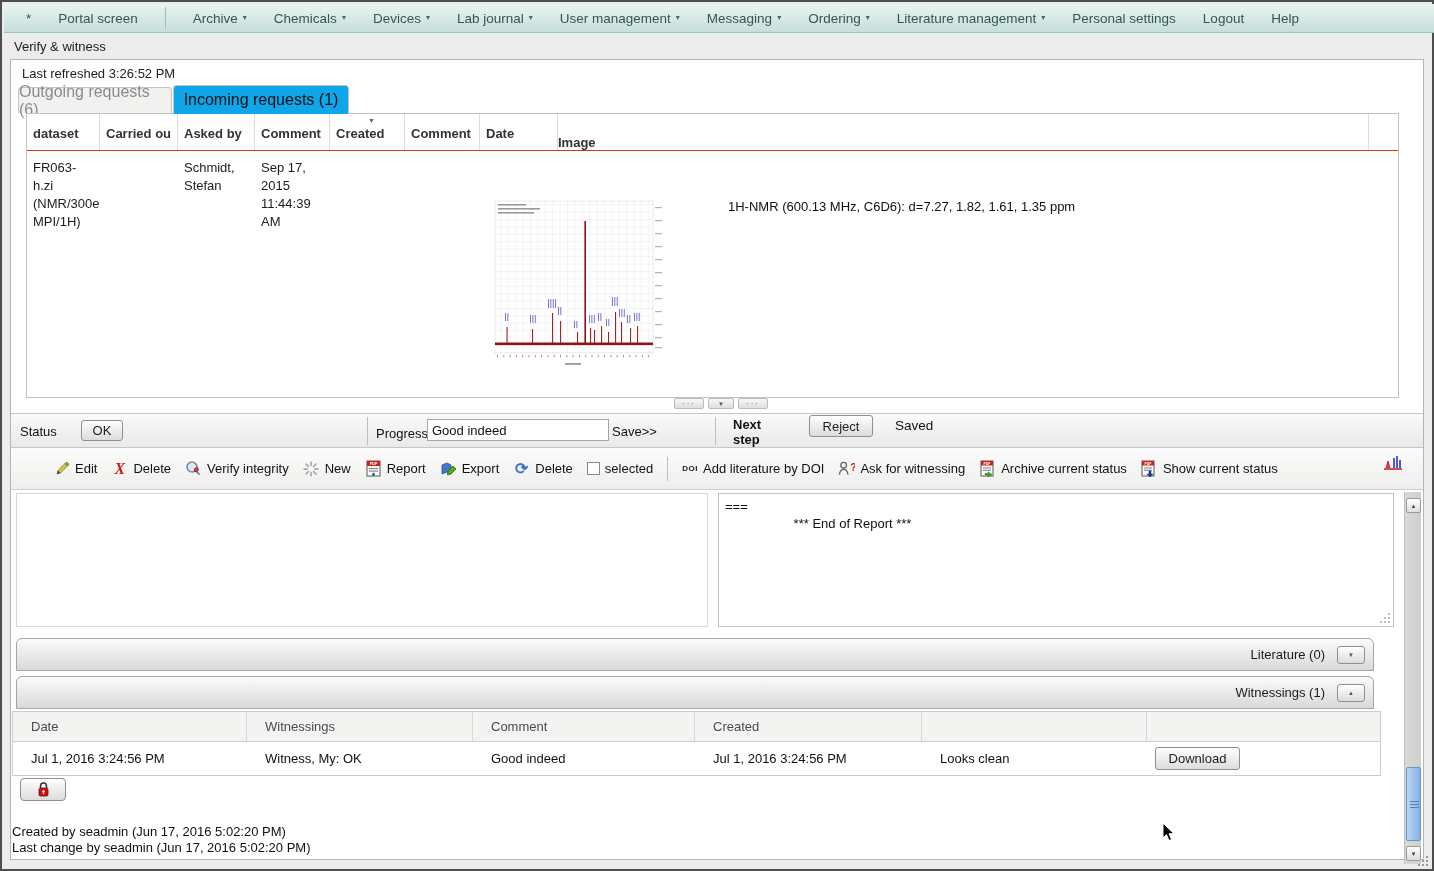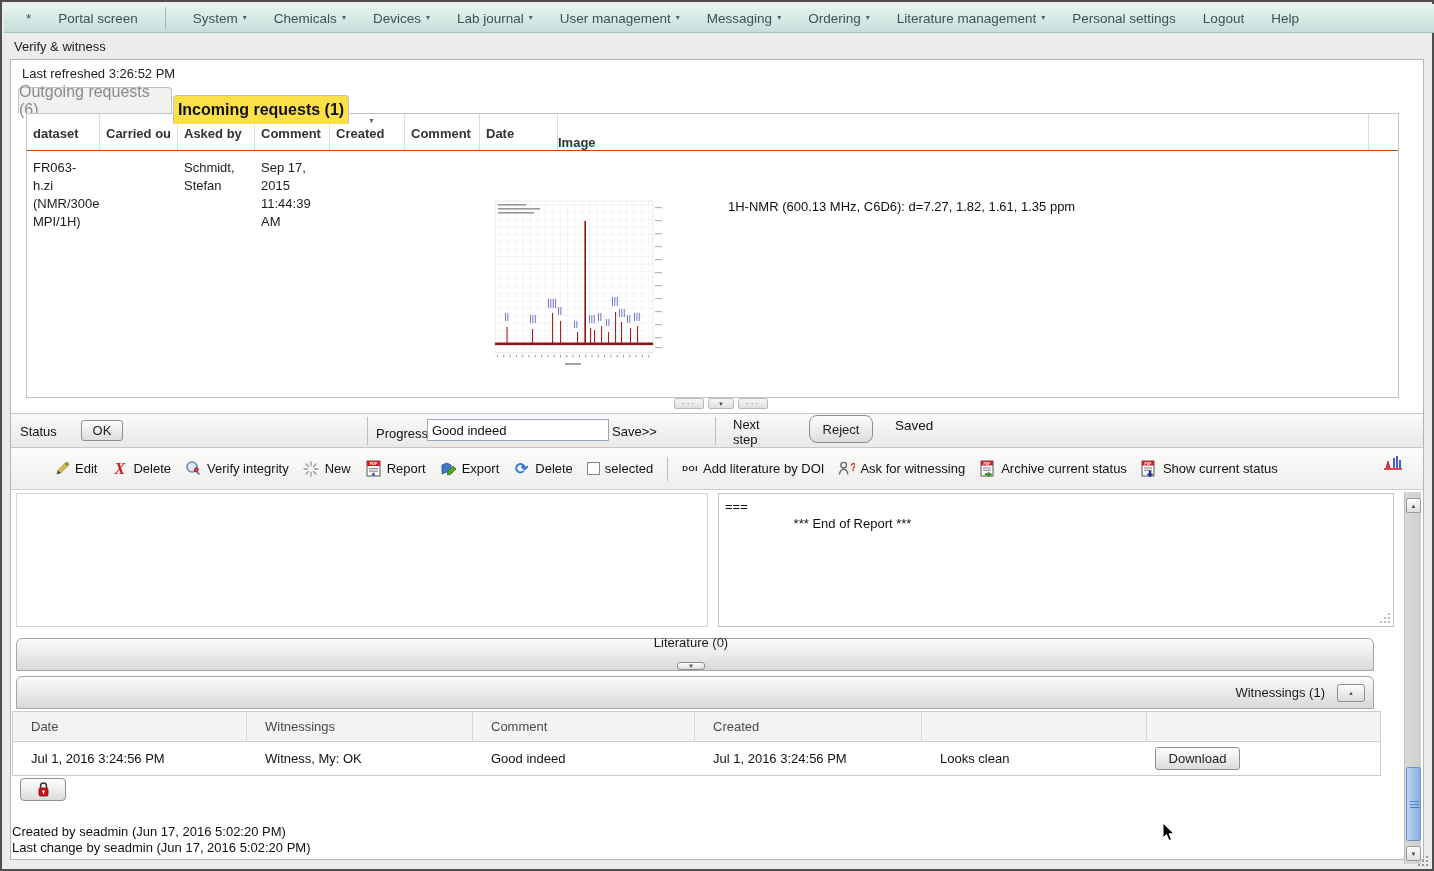--- a/index.html
+++ b/index.html
@@ -19,22 +19,22 @@
 
   .main-panel { position:absolute; left:8px; top:57px; width:1414px; height:801px;
     background:#fff; border:1px solid #b5b5b5; }
 
   .refreshed { position:absolute; left:20px; top:64px; font-size:13px; }
 
   
   .tab { position:absolute; font-size:16px; border:1px solid #c3c3c3; border-bottom:none;
     border-radius:4px 4px 0 0; display:flex; align-items:center; justify-content:center; }
   .tab-off { left:16px; top:85px; width:154px; height:26px; background:#f1f1f0; color:#8b8b8b; }
-  .tab-on  { left:171px; top:83px; width:176px; height:29px; background:#fde047; color:#111;
-    font-weight:bold; z-index:3;margin-top:10px; }
+  .tab-on  { left:171px; top:83px; width:176px; height:29px; background:#0ea5e9; color:#111;
+    font-weight:normal; z-index:3; }
 
   
   .req-box { position:absolute; left:24px; top:111px; width:1373px; height:285px;
     border:1px solid #c3c3c3; background:#fff; z-index:2; }
   .req-head { display:flex; height:37px; border-bottom:1px solid #c2410c; }
   .req-head .hc { position:relative; border-right:1px solid #dcdcdc; font-weight:bold; font-size:13px;
     color:#333; display:flex; align-items:flex-end; padding:0 0 9px 6px; overflow:hidden; white-space:nowrap; }
   .sort-ico { position:absolute; top:3px; left:38px; font-size:7px; color:#666; }
   .req-row { display:flex; }
   .req-row .bc { font-size:13px; line-height:18px; padding:8px 4px 0 6px; color:#1c1c1c; }
@@ -53,22 +53,22 @@
   
   .status-bar { position:absolute; left:9px; top:411px; width:1412px; height:35px;
     background:linear-gradient(#fafafa,#e9e9e8); border-top:1px solid #c6c6c6; border-bottom:1px solid #c6c6c6; z-index:4; }
   .status-bar .lbl { position:absolute; font-size:13px; color:#111; }
   .vdiv { position:absolute; top:3px; width:1px; height:28px; background:#bfbfbf; }
   .btn { display:flex; align-items:center; justify-content:center; background:linear-gradient(#fefefe,#dcdcdc);
     border:1px solid #8f8f8f; border-radius:3px; font-size:13px; color:#222; cursor:default; }
   .ok-btn { position:absolute; left:70px; top:6px; width:42px; height:21px; }
   .prog-input { position:absolute; left:416px; top:5px; width:182px; height:22px; border:1px solid #98a8b8;
     font-family:"Liberation Sans",sans-serif; font-size:13px; padding:0 4px; color:#111; }
-  .nextstep { position:absolute; left:722px; top:3px; width:44px; font-size:13px; line-height:15px; color:#111; }
-  .reject-btn { position:absolute; left:798px; top:1px; width:64px; height:28px;border-radius:8px; }
+  .nextstep { position:absolute; left:722px; top:3px; width:44px; font-size:13px; line-height:15px; color:#111;font-weight:bold; }
+  .reject-btn { position:absolute; left:798px; top:1px; width:64px; height:22px; }
   .saved { position:absolute; left:884px; top:4px; font-size:13.5px; color:#111; }
 
   
   .toolbar { position:absolute; left:9px; top:446px; width:1412px; height:42px;
     background:linear-gradient(#fcfcfc,#eeeeec); border-bottom:1px solid #cfcfcf;
     display:flex; align-items:center; gap:14px; padding-left:42px; z-index:4; }
   .tool { display:flex; align-items:center; gap:5px; font-size:13px; color:#111; white-space:nowrap; cursor:default; }
   .tool-div { width:1px; height:24px; background:#bdbdbd; }
   .ico { display:inline-flex; width:17px; height:17px; align-items:center; justify-content:center; }
   .del-x { font-family:"Liberation Serif",serif; font-weight:bold; font-style:italic; font-size:16px; color:#d01818; }
@@ -94,21 +94,21 @@
     display:flex; align-items:center; justify-content:center; }
   .sc-up { top:6px; } .sc-down { bottom:3px; }
   .sc-thumb { position:absolute; left:1px; top:275px; width:15px; height:74px;
     background:linear-gradient(90deg,#bcd6f2,#86b0e4); border:1px solid #6a94c8; border-radius:2px; }
   .sc-thumb i { position:absolute; left:3px; width:9px; height:1px; background:#5580b5; }
 
   
   .cpanel { position:absolute; left:14px; width:1358px; height:33px;
     background:linear-gradient(#fbfbfb,#d9d9d8); border:1px solid #a6a6a6; border-radius:6px 6px 0 0;
     display:flex; align-items:center; justify-content:flex-end; gap:12px; padding-right:8px; font-size:13px; color:#1a1a1a; }
-  .lit-panel { top:636px;flex-direction:column; } .wit-panel { top:674px; }
+  .lit-panel { top:636px; } .wit-panel { top:674px; }
   .toggle-btn { width:28px; height:18px; font-size:6px; color:#555; }
 
   
   .wit-table { position:absolute; left:10px; top:709px; width:1369px; z-index:2; background:#fff;
     border:1px solid #cccccc; }
   .wit-head { display:flex; height:30px; background:#f3f3f2; border-bottom:1px solid #d0d0d0; }
   .wit-head .hc { font-size:13px; color:#4a4a4a; display:flex; align-items:center; padding-left:18px;
     border-right:1px solid #d8d8d8; }
   .wit-row { display:flex; height:33px; background:#fff; }
   .wit-row .bc { font-size:13px; color:#111; display:flex; align-items:center; padding-left:18px; position:relative; }
@@ -134,21 +134,21 @@
 </head>
 <body>
 
 <div class="frame">
 
   <div class="menubar">
     <span class="menu-item">*</span>
     <span class="menu-item">Portal screen</span>
     <span class="menu-sep"></span>
     <span class="menu-item">
-        <span>System</span>
+        <span>Archive</span>
         <span class="chev">▾</span>
       </span>
     <span class="menu-item">
         <span>Chemicals</span>
         <span class="chev">▾</span>
       </span>
     <span class="menu-item">
         <span>Devices</span>
         <span class="chev">▾</span>
       </span>

